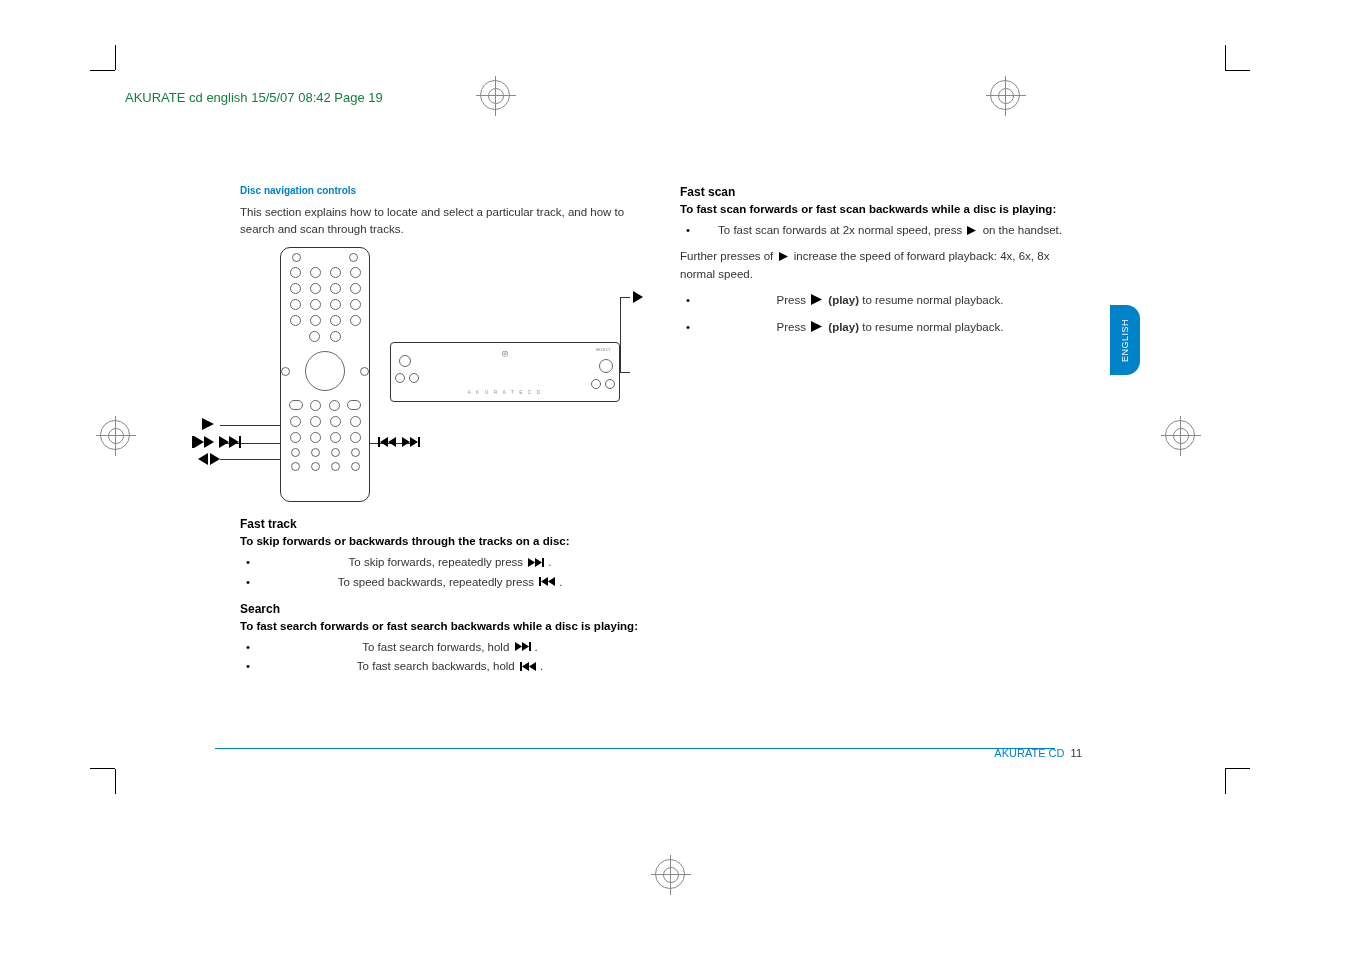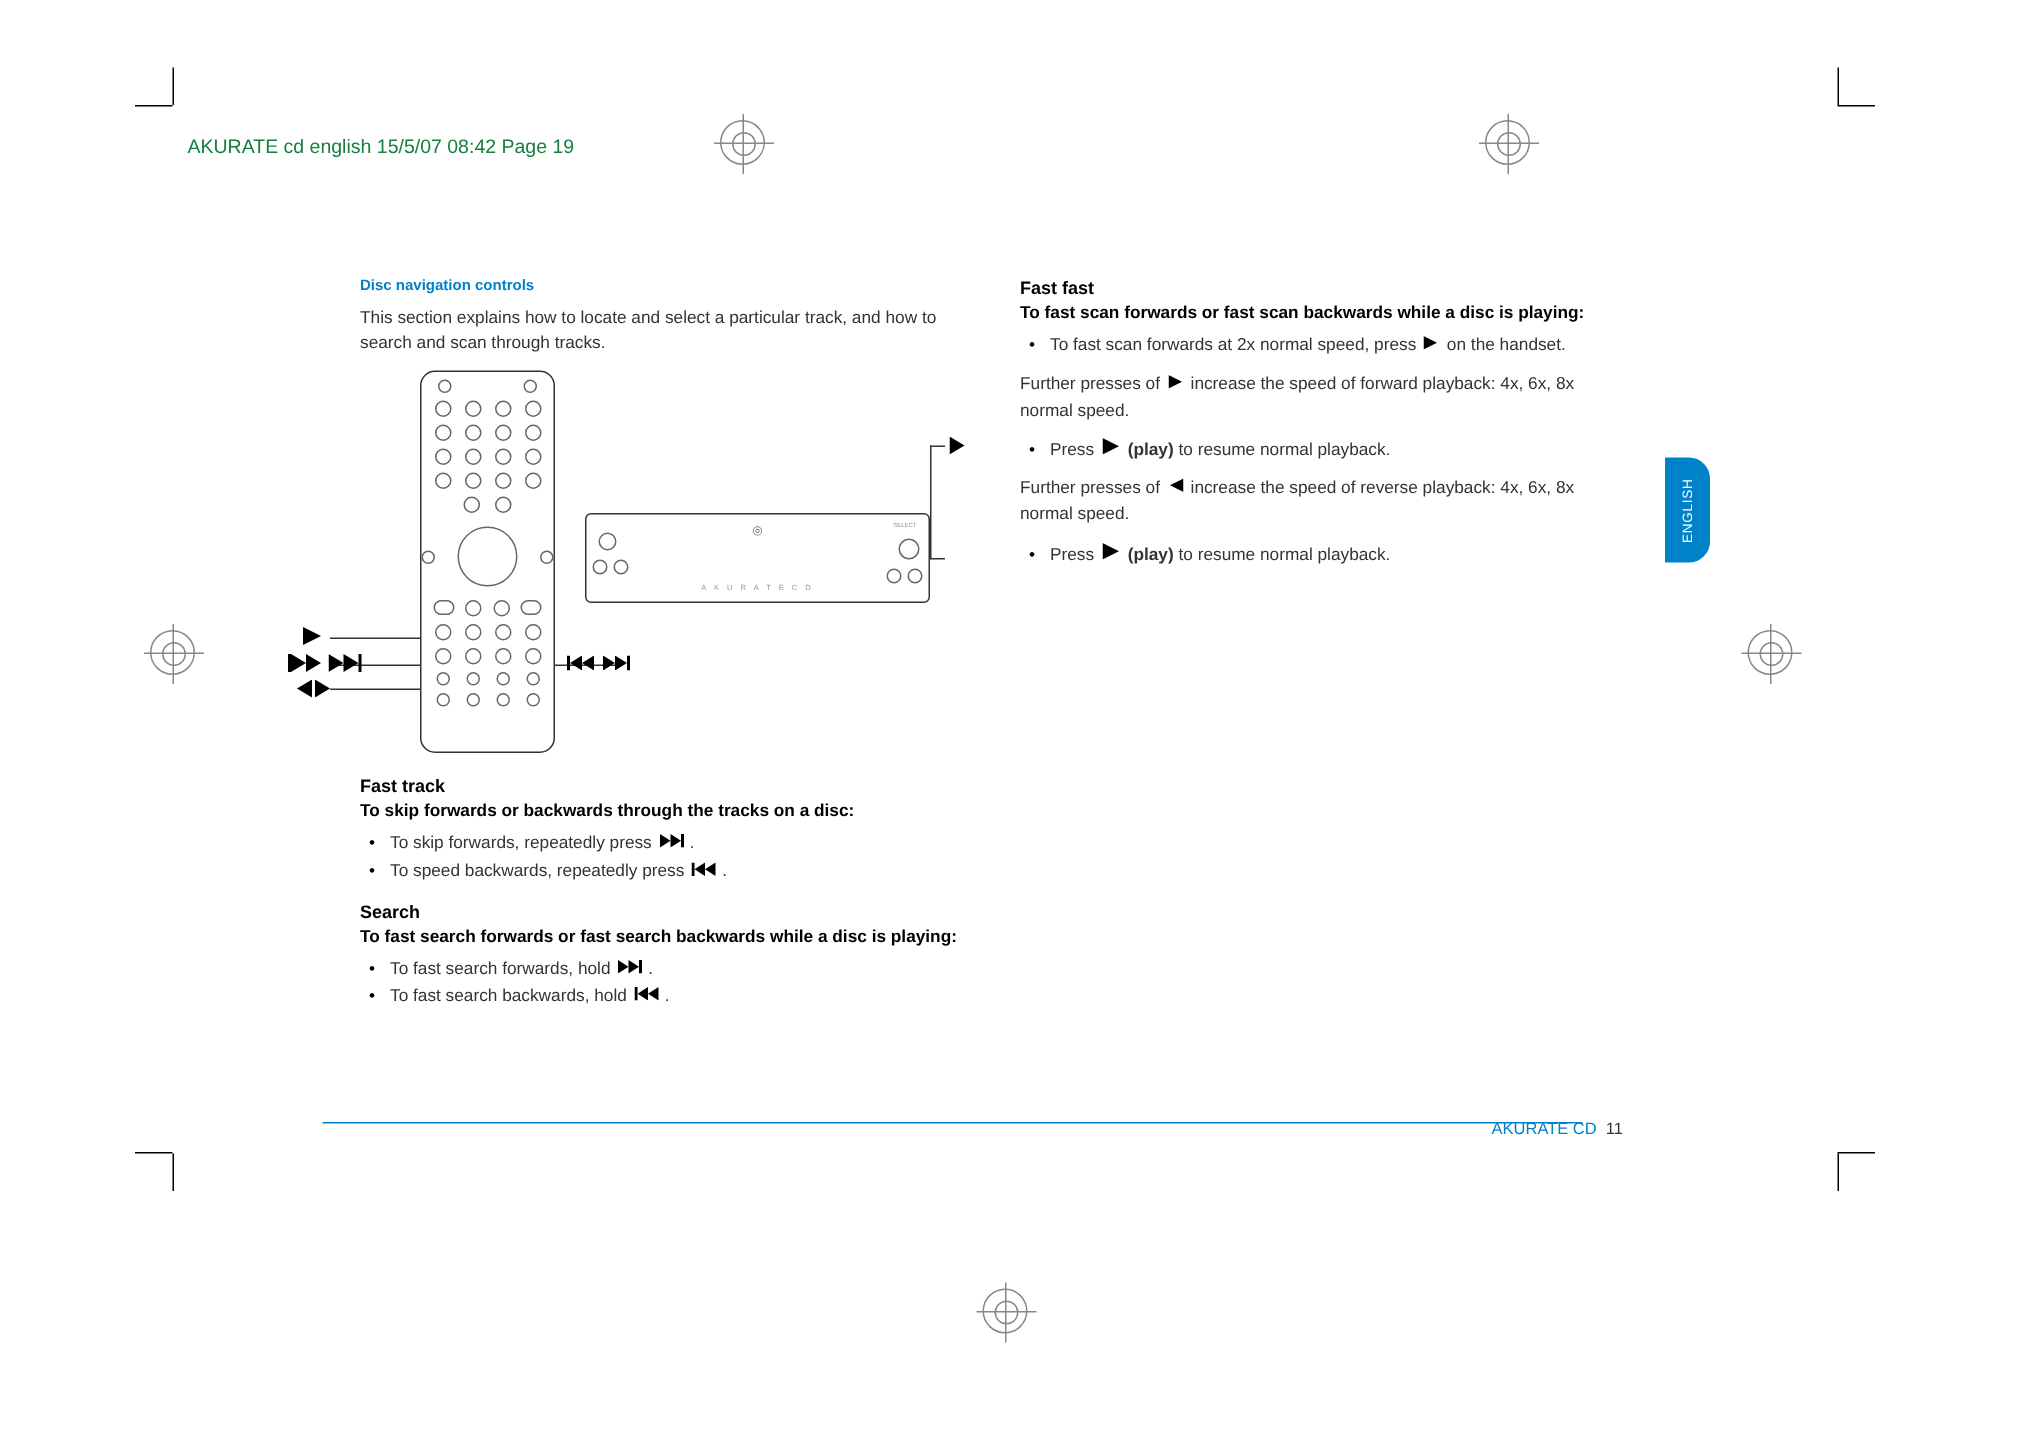--- a/index.html
+++ b/index.html
@@ -75,21 +75,21 @@
     color: #000;
     margin-top: 10px;
     margin-bottom: 4px;
   }
   .bold-line {
     font-size: 11.5px;
     font-weight: bold;
     color: #000;
     margin-bottom: 6px;
   }
-  ul { list-style: none; padding-left: 20px; margin-bottom: 8px; }
+  ul { list-style: none; padding-left: 20px; margin-bottom: 8px; text-align: center; }
   li {
     font-size: 11.5px;
     line-height: 1.6;
     color: #333;
     position: relative;
   }
   li::before {
     content: "•";
     position: absolute;
     left: -14px;
@@ -407,38 +407,35 @@
             </svg></span>.</li>
       <li><span>To fast search backwards, hold </span><span class="icon-tri"><svg width="18" height="9">
               <rect x="0" y="0" width="2" height="9" fill="#000"></rect>
               <polygon points="9,0 2,4.5 9,9" fill="#000"></polygon>
               <polygon points="16,0 9,4.5 16,9" fill="#000"></polygon>
             </svg></span>.</li>
     </ul>
   </div>
 
   <div class="col">
-    <div class="sub-heading" style="margin-top:0;">Fast fast</div>
+    <div class="sub-heading" style="margin-top:0;">Fast scan</div>
     <div class="bold-line">To fast scan forwards or fast scan backwards while a disc is playing:</div>
     <ul>
       <li><span>To fast scan forwards at 2x normal speed, press </span><span class="icon-tri"><svg width="10" height="9">
               <polygon points="0,0 9,4.5 0,9" fill="#000"></polygon>
             </svg></span><span> on the handset.</span></li>
     </ul>
     <div class="para"><span>Further presses of </span><span class="icon-tri"><svg width="10" height="9">
             <polygon points="0,0 9,4.5 0,9" fill="#000"></polygon>
           </svg></span><span> increase the speed of forward playback: 4x, 6x, 8x normal speed.</span></div>
     <ul>
       <li><span>Press </span><span class="icon-tri"><svg width="12" height="11">
               <polygon points="0,0 11,5.5 0,11" fill="#000"></polygon>
             </svg></span><span class="play-bold"> (play)</span><span> to resume normal playback.</span></li>
     </ul>
-    <div class="para"><span>Further presses of </span><span class="icon-tri"><svg width="10" height="9">
-            <polygon points="10,0 1,4.5 10,9" fill="#000"></polygon>
-          </svg></span><span> increase the speed of reverse playback: 4x, 6x, 8x normal speed.</span></div>
     <ul>
       <li><span>Press </span><span class="icon-tri"><svg width="12" height="11">
               <polygon points="0,0 11,5.5 0,11" fill="#000"></polygon>
             </svg></span><span class="play-bold"> (play)</span><span> to resume normal playback.</span></li>
     </ul>
   </div>
 </div>
 
 <div class="lang-tab">ENGLISH</div>
 

